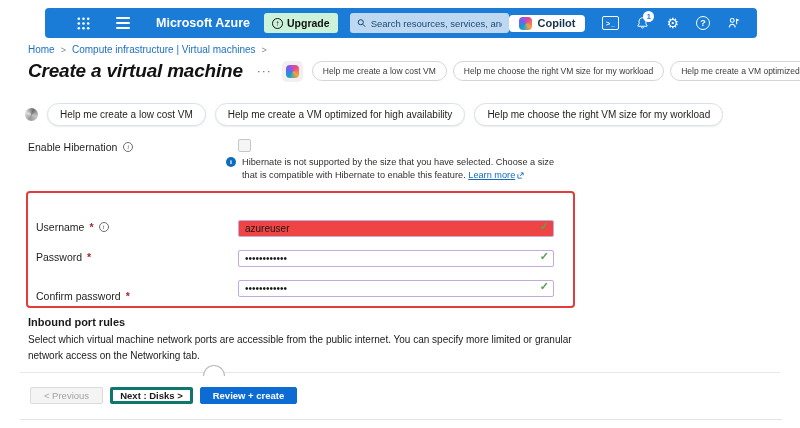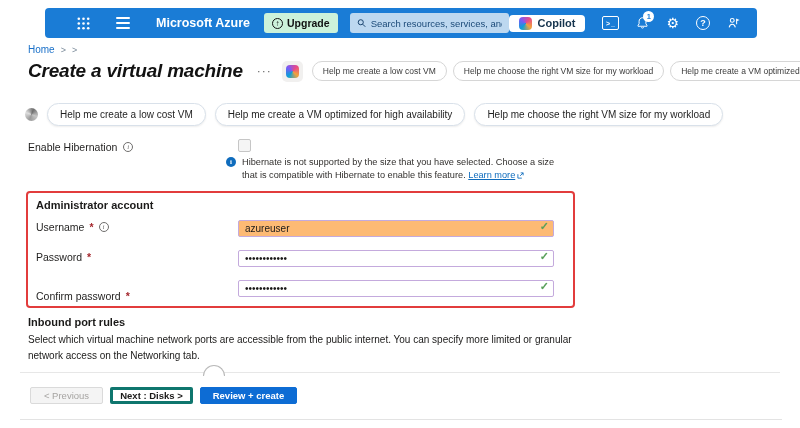--- a/index.html
+++ b/index.html
@@ -114,21 +114,21 @@
     border:2px solid #e23c3c; border-radius:4px; }
   .admin-heading { position:absolute; left:36px; top:199px; font-size:11px; font-weight:bold; color:#1b1a19; }
   .field-label { position:absolute; left:36px; font-size:10.5px; color:#201f1e;
     display:flex; align-items:center; gap:5px; }
   .req { color:#a4262c; font-weight:bold; }
   .field-box { position:absolute; left:238px; width:316px; height:17px; }
   .field-box input {
     width:100%; height:100%; border:1px solid #c4aadd; border-radius:2px; background:#fff;
     font-size:10px; color:#1b1a19; padding:0 20px 0 6px; font-family:inherit; outline:none;
   }
-  .field-box.filled-bg input { background:#fdba74; }
+  .field-box.filled-bg input { background:#ef4444; }
   .check { position:absolute; right:5px; top:2px; color:#5ba05b; font-size:11px; font-weight:bold; }
 
   
   .inbound-heading { position:absolute; left:28px; top:316px; font-size:11px; font-weight:bold; color:#1b1a19; }
   .inbound-desc { position:absolute; left:28px; top:332px; width:560px; font-size:10px;
     line-height:1.55; color:#1b1a19; }
   .divider { position:absolute; left:20px; top:372px; width:760px; height:1px; background:#e7e7e7; }
   .spinner-arc { position:absolute; left:203px; top:365px; width:22px; height:11px;
     border:1.5px solid #b9b9b9; border-bottom:none; border-radius:11px 11px 0 0; background:#fff; }
 
@@ -200,20 +200,21 @@
           <path d="M11 3.2l3.4 1.4L11 6z" fill="#fff"></path>
           <line x1="11" y1="3" x2="11" y2="9.5" stroke="#fff" stroke-width="1.2"></line>
         </svg>
       </div>
     </div>
   </div>
 
   <div class="breadcrumb">
     <span class="crumb">Home</span>
     <span class="crumb-sep">&gt;</span>
+    <span class="crumb">Compute infrastructure | Virtual machines</span>
     <span class="crumb-sep">&gt;</span>
   </div>
 
   <div class="title-row">
     <span class="page-title">Create a virtual machine</span>
     <span class="more-btn">···</span>
     <span class="copilot-chip">
       <span class="copilot-logo" style="width:13px;height:13px;"></span>
     </span>
     <span class="title-pills">
@@ -240,21 +241,20 @@
     <span class="hib-text">
       <span>Hibernate is not supported by the size that you have selected. Choose a size that is compatible with Hibernate to enable this feature.</span>
       <span class="learn-more">Learn more</span><span class="ext-icon"><svg width="7" height="7" viewBox="0 0 8 8">
             <path d="M1 2.5v4.5h4.5" fill="none" stroke="#0f6cbd" stroke-width="1"></path>
             <path d="M4.2 1H7v2.8M7 1L3.6 4.4" stroke="#0f6cbd" fill="none" stroke-width="1"></path>
           </svg></span>
     </span>
   </div>
 
   <div class="red-box"></div>
-  <div class="admin-heading">Administrator account</div>
 
   <div class="field-label" style="top:221px;align-items:center;">
     <span>Username</span>
     <span class="req">*</span>
     <span class="info-gray">i</span>
   </div>
   <div class="field-box filled-bg" style="top:218px;">
     <input type="text" value="azureuser" style="">
     <span class="check">✓</span>
   </div>

